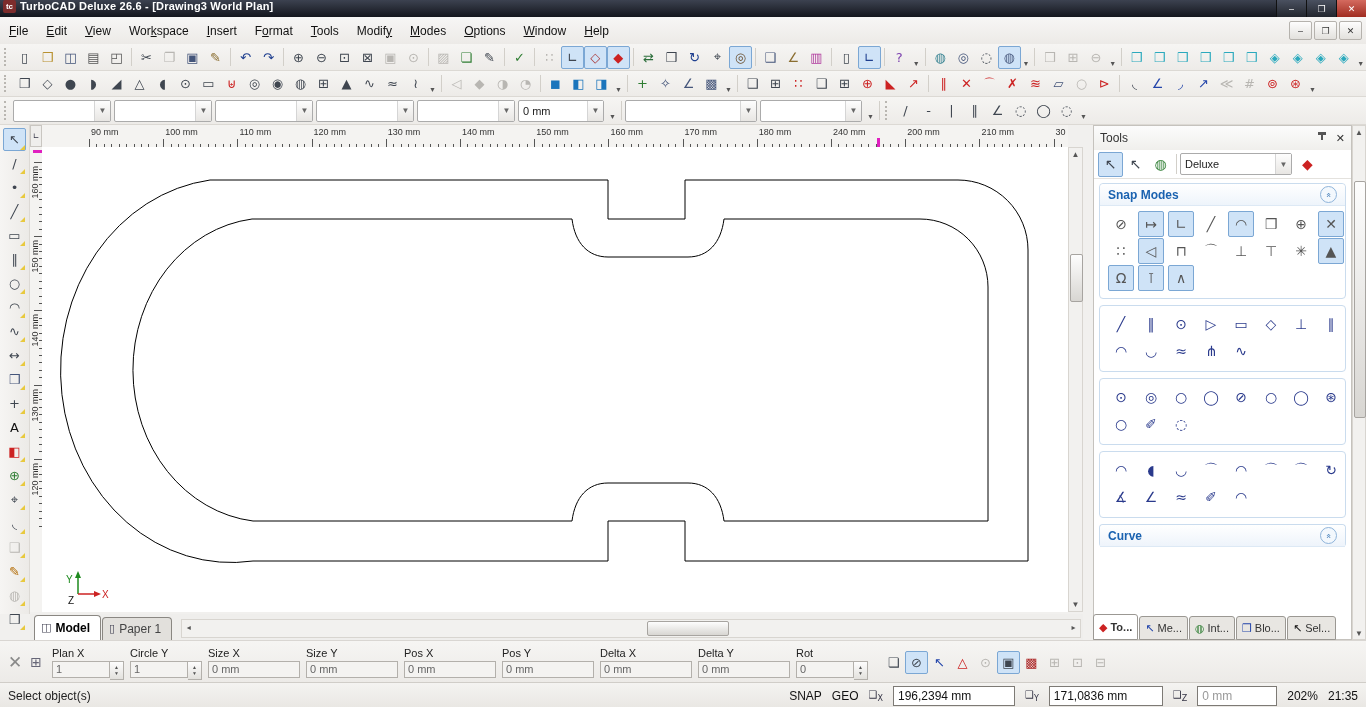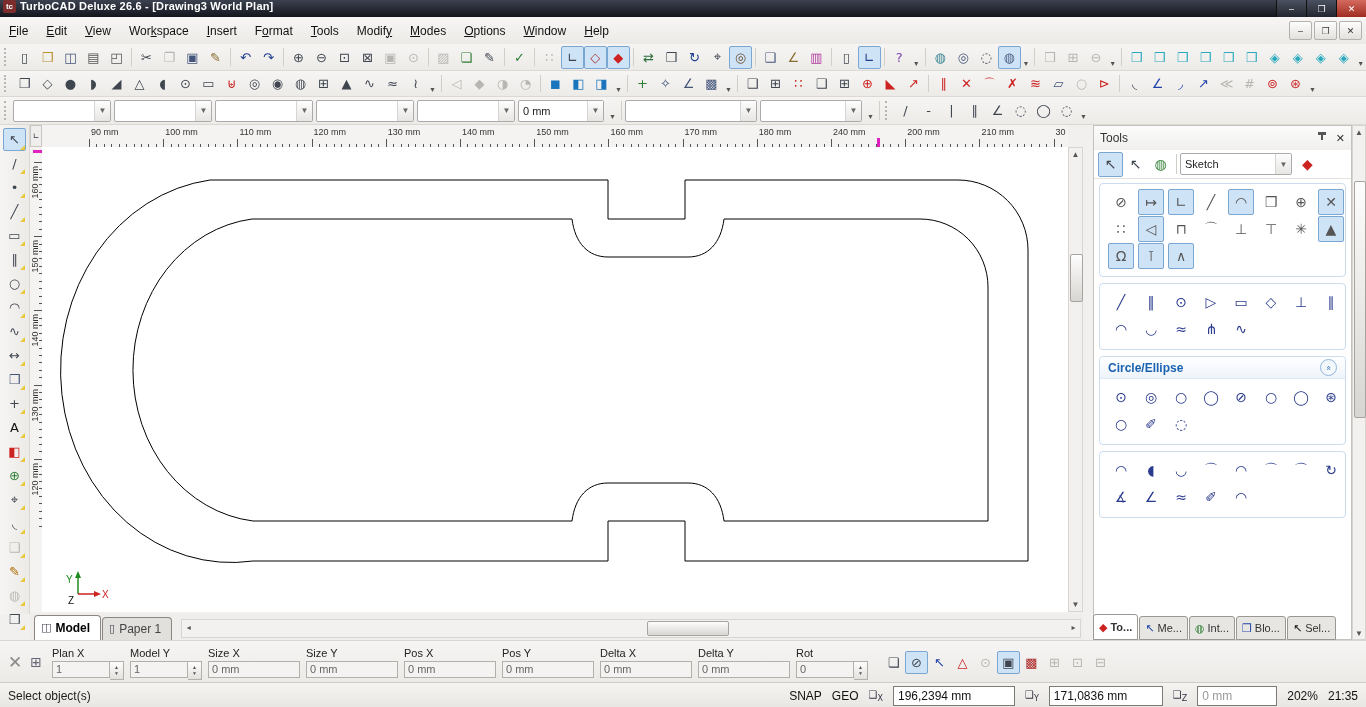--- a/index.html
+++ b/index.html
@@ -630,27 +630,33 @@
       <span class="sp"></span>
       <span class="pin"></span>
       <span class="pclose">✕</span>
     </div>
     <div id="paneltb">
         <span class="ic on">↖</span>
         <span class="ic">↖</span>
         <span class="ic" style="color: rgb(46, 125, 50);">◍</span>
         <span class="sep"></span>
         <span class="combo" style="width: 110px;">
-          <span class="cv">Sketch</span>
+          <span class="cv">Deluxe</span>
           <span class="ca">▼</span>
         </span>
         <span class="ic" style="color: rgb(204, 34, 34);">◆</span>
       </div>
     <div id="psections">
         <div class="psection">
+          <div class="pshdr">
+            <span class="t">Snap Modes</span>
+            <span class="chev">
+              <span>«</span>
+            </span>
+          </div>
           <div class="pbody">
             <span class="ic snapic">⊘</span>
             <span class="ic on snapic">↦</span>
             <span class="ic on snapic">∟</span>
             <span class="ic snapic">╱</span>
             <span class="ic on snapic">◠</span>
             <span class="ic snapic">❒</span>
             <span class="ic snapic">⊕</span>
             <span class="ic on snapic">✕</span>
             <span class="ic snapic">∷</span>
@@ -685,26 +691,20 @@
             <span class="ic">◡</span>
             <span class="ic">≈</span>
             <span class="ic">⋔</span>
             <span class="ic">∿</span>
             <span></span>
             <span></span>
             <span></span>
           </div>
         </div>
         <div class="psection">
-          <div class="pshdr">
-            <span class="t">Circle/Ellipse</span>
-            <span class="chev">
-              <span>«</span>
-            </span>
-          </div>
           <div class="pbody">
             <span class="ic">⊙</span>
             <span class="ic">◎</span>
             <span class="ic">○</span>
             <span class="ic">◯</span>
             <span class="ic">⊘</span>
             <span class="ic">○</span>
             <span class="ic">◯</span>
             <span class="ic">⊛</span>
             <span class="ic">○</span>
@@ -730,20 +730,28 @@
             <span class="ic">∡</span>
             <span class="ic">∠</span>
             <span class="ic">≈</span>
             <span class="ic">✐</span>
             <span class="ic">◠</span>
             <span></span>
             <span></span>
             <span></span>
           </div>
         </div>
+        <div class="psection" style="border-bottom: none;">
+          <div class="pshdr">
+            <span class="t">Curve</span>
+            <span class="chev">
+              <span>«</span>
+            </span>
+          </div>
+        </div>
       </div>
   </div>
 
   <div id="panelscroll" class="abs sb">
     <div class="sbarr" style="left:0;top:0;width:12px;height:12px;">▲</div>
     <div class="sbthumb" style="left:1px;top:55px;width:10px;height:235px;"></div>
     <div class="sbarr" style="left:0;bottom:0;width:12px;height:12px;">▼</div>
   </div>
 
   <div id="paneltabs" class="abs">
@@ -774,21 +782,21 @@
     <span id="tblic">⊞</span>
     <span id="insfields" style="display:flex;">
         <span class="field">
           <span class="fl">Plan X</span>
           <span class="fbox">
             <input readonly="" value="1" style="width: 58px;">
             <span class="spin">▲<br>▼</span>
           </span>
         </span>
         <span class="field">
-          <span class="fl">Model Y</span>
+          <span class="fl">Circle Y</span>
           <span class="fbox">
             <input readonly="" value="1" style="width: 58px;">
             <span class="spin">▲<br>▼</span>
           </span>
         </span>
         <span class="field">
           <span class="fl">Size X</span>
           <span class="fbox">
             <input readonly="" value="0 mm" style="width: 92px;">
           </span>

